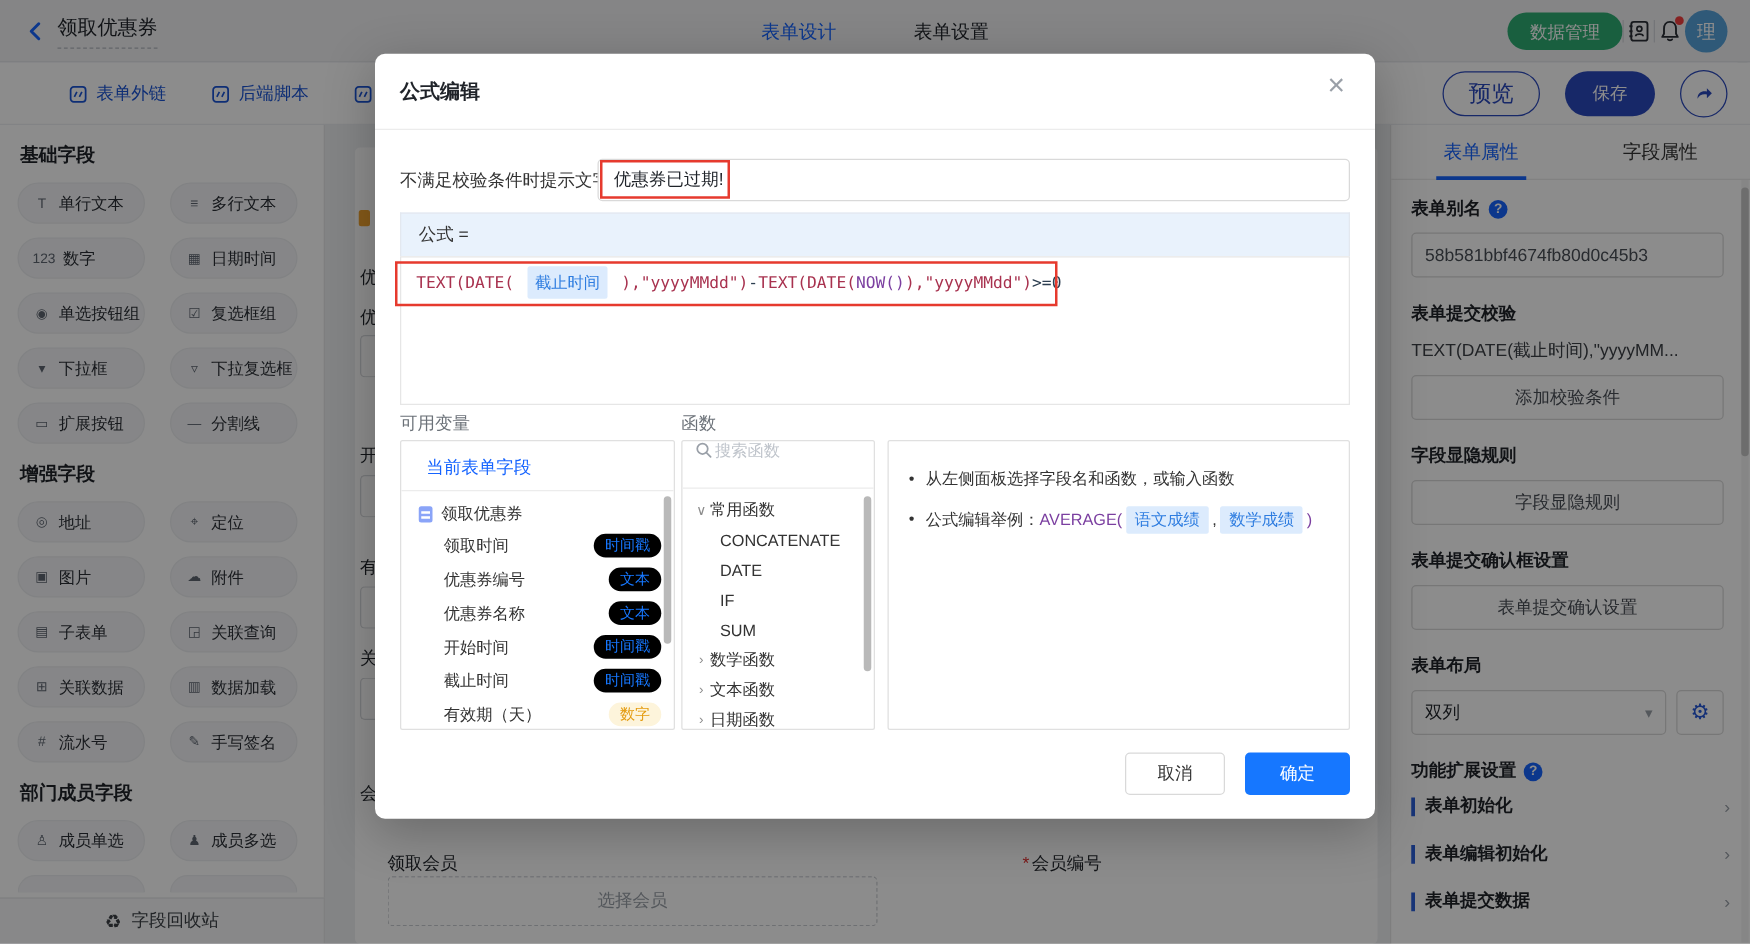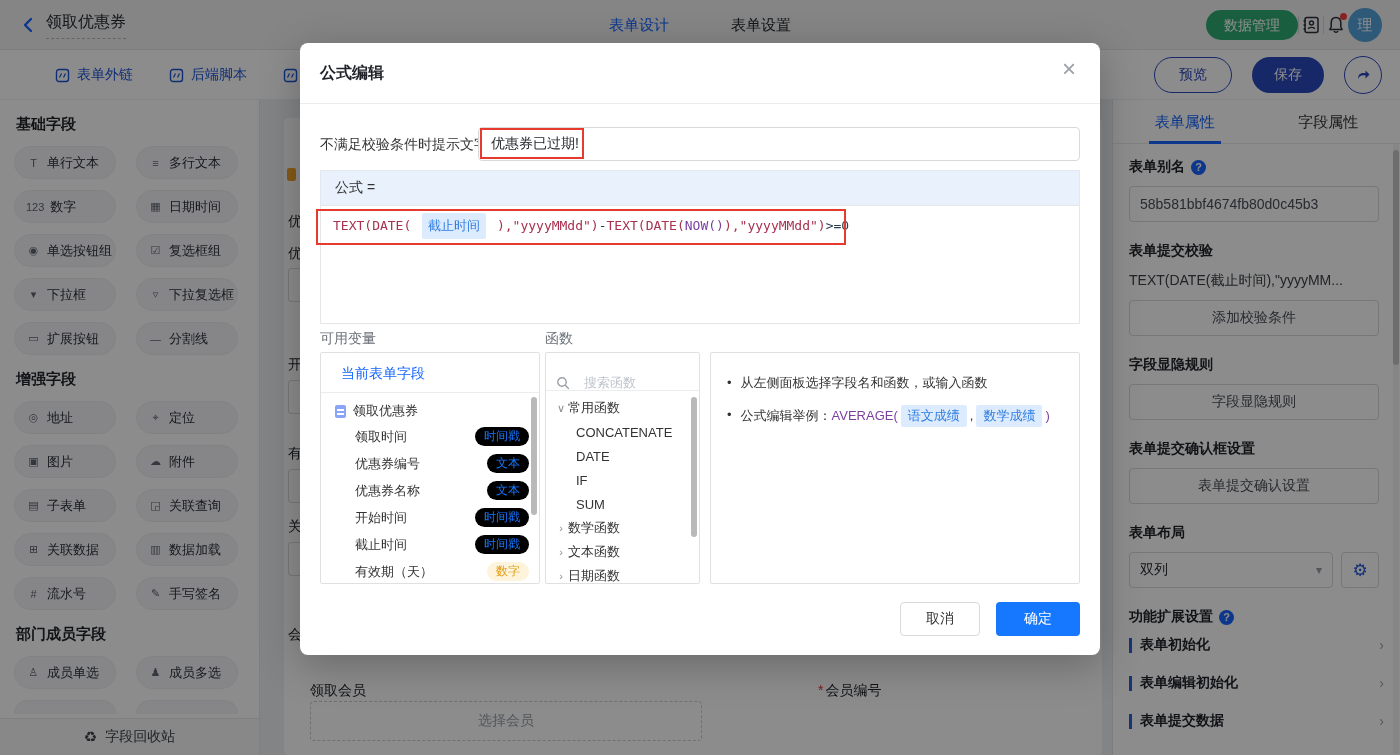--- a/index.html
+++ b/index.html
@@ -20,21 +20,21 @@
   .v-div { width:1px; height:18px; background:#d4d6da; }
   .icon-btn { width:24px; height:24px; display:flex; align-items:center; justify-content:center; position:relative; cursor:pointer; }
   .bell-dot { position:absolute; right:1px; top:0; width:7px; height:7px; border-radius:50%; background:#f53f3f; }
   .avatar { width:34px; height:34px; border-radius:50%; background:#56a2da; color:#fff; font-size:15px; display:flex; align-items:center; justify-content:center; cursor:pointer; }
 
   
   .toolbar { position:absolute; left:0; top:50px; width:1400px; height:50px; background:#ffffff; border-bottom:1px solid #edeff2; z-index:1; }
   .tool-links { position:absolute; left:55px; top:0; height:50px; display:flex; align-items:center; gap:36px; }
   .tool-link { display:flex; align-items:center; gap:7px; color:#1b55d6; font-size:14px; cursor:pointer; white-space:nowrap; }
   .toolbar-right { position:absolute; right:18px; top:0; height:50px; display:flex; align-items:center; gap:20px; }
-  .btn-preview { width:78px; height:36px; border-radius:18px; border:1px solid #2b49bd; background:#fff; color:#2b49bd; font-size:14px; cursor:pointer; }
+  .btn-preview { width:78px; height:36px; border-radius:18px; border:1px solid #2b49bd; background:#fff; color:#2b49bd; font-size:18px; cursor:pointer; }
   .btn-save { width:72px; height:36px; border-radius:18px; border:none; background:#2b49bd; color:#fff; font-size:14px; cursor:pointer; }
   .btn-share { width:38px; height:38px; border-radius:50%; border:1px solid #2b49bd; background:#fff; display:flex; align-items:center; justify-content:center; cursor:pointer; }
 
   
   .side { position:absolute; left:0; top:100px; width:260px; height:618px; background:#fff; border-right:1px solid #e7e8ea; overflow:hidden; z-index:1; }
   .side-sec-title { margin:15px 0 12px 16px; font-size:15px; font-weight:700; color:#1f2329; }
   .fld-grid { display:flex; flex-wrap:wrap; gap:11px 20px; padding:0 14px; }
   .fld-btn { width:102px; height:33px; border-radius:17px; background:#f4f5f7; border:1px solid #ecedf0; display:flex; align-items:center; padding-left:11px; gap:6px; font-size:13px; color:#2b2f36; cursor:pointer; white-space:nowrap; overflow:hidden; }
   .fld-icon { color:#5f6672; font-size:11px; min-width:15px; text-align:center; flex:none; }
   .cut-row { display:flex; gap:20px; padding:0 14px; margin-top:11px; }
@@ -105,21 +105,21 @@
   .tree-root { display:flex; align-items:center; gap:7px; padding:9px 0 3px 14px; font-size:13px; color:#333; cursor:pointer; }
   .doc-icon { width:11px; height:13px; background:#8aa4f8; border-radius:2px; position:relative; flex:none; }
   .doc-icon::after { content:""; position:absolute; left:2px; top:4px; width:7px; height:2px; background:#fff; box-shadow:0 4px 0 #fff; }
   .var-row { display:flex; align-items:center; justify-content:space-between; height:27px; padding:0 10px 0 34px; cursor:pointer; }
   .var-name { font-size:13px; color:#333; }
   .badge { font-size:12px; padding:1px 9px; border-radius:10px; white-space:nowrap; }
   .b-ts, .b-text { color:#1677ff; background:#000000; }
   .b-num { color:#e49b0f; background:#fdf4db; }
   .mini-scroll { position:absolute; right:2px; width:6px; background:#b9b9b9; border-radius:3px; }
   .funcs-panel { left:245px; width:155px; height:232px; }
-  .search-row { height:38px; display:flex; align-items:flex-end; gap:14px; padding:0 10px; border-bottom:1px solid #ececec; }
+  .search-row { height:38px; display:flex; align-items:flex-start; gap:2px; padding:0 10px; border-bottom:1px solid #ececec; }
   .search-input { border:none; outline:none; width:100px; font-size:13px; color:#333; background:transparent; }
   .search-input::placeholder { color:#bfc4cb; }
   .fn-row { display:flex; align-items:center; height:24px; font-size:13px; color:#333; cursor:pointer; }
   .fn-row .caret { width:14px; text-align:center; color:#8c8c8c; font-size:11px; margin-left:8px; flex:none; }
   .fn-row.fn-item { padding-left:8px; }
   .fn-list { padding-top:5px; }
   .help-panel { left:410px; width:370px; height:232px; padding:20px 16px; }
   .tip-row { display:flex; gap:9px; font-size:13px; color:#333; line-height:20px; margin-bottom:12px; }
   .tip-bullet { color:#333; font-size:13px; }
   .tip-fn { color:#7b3fa0; }

